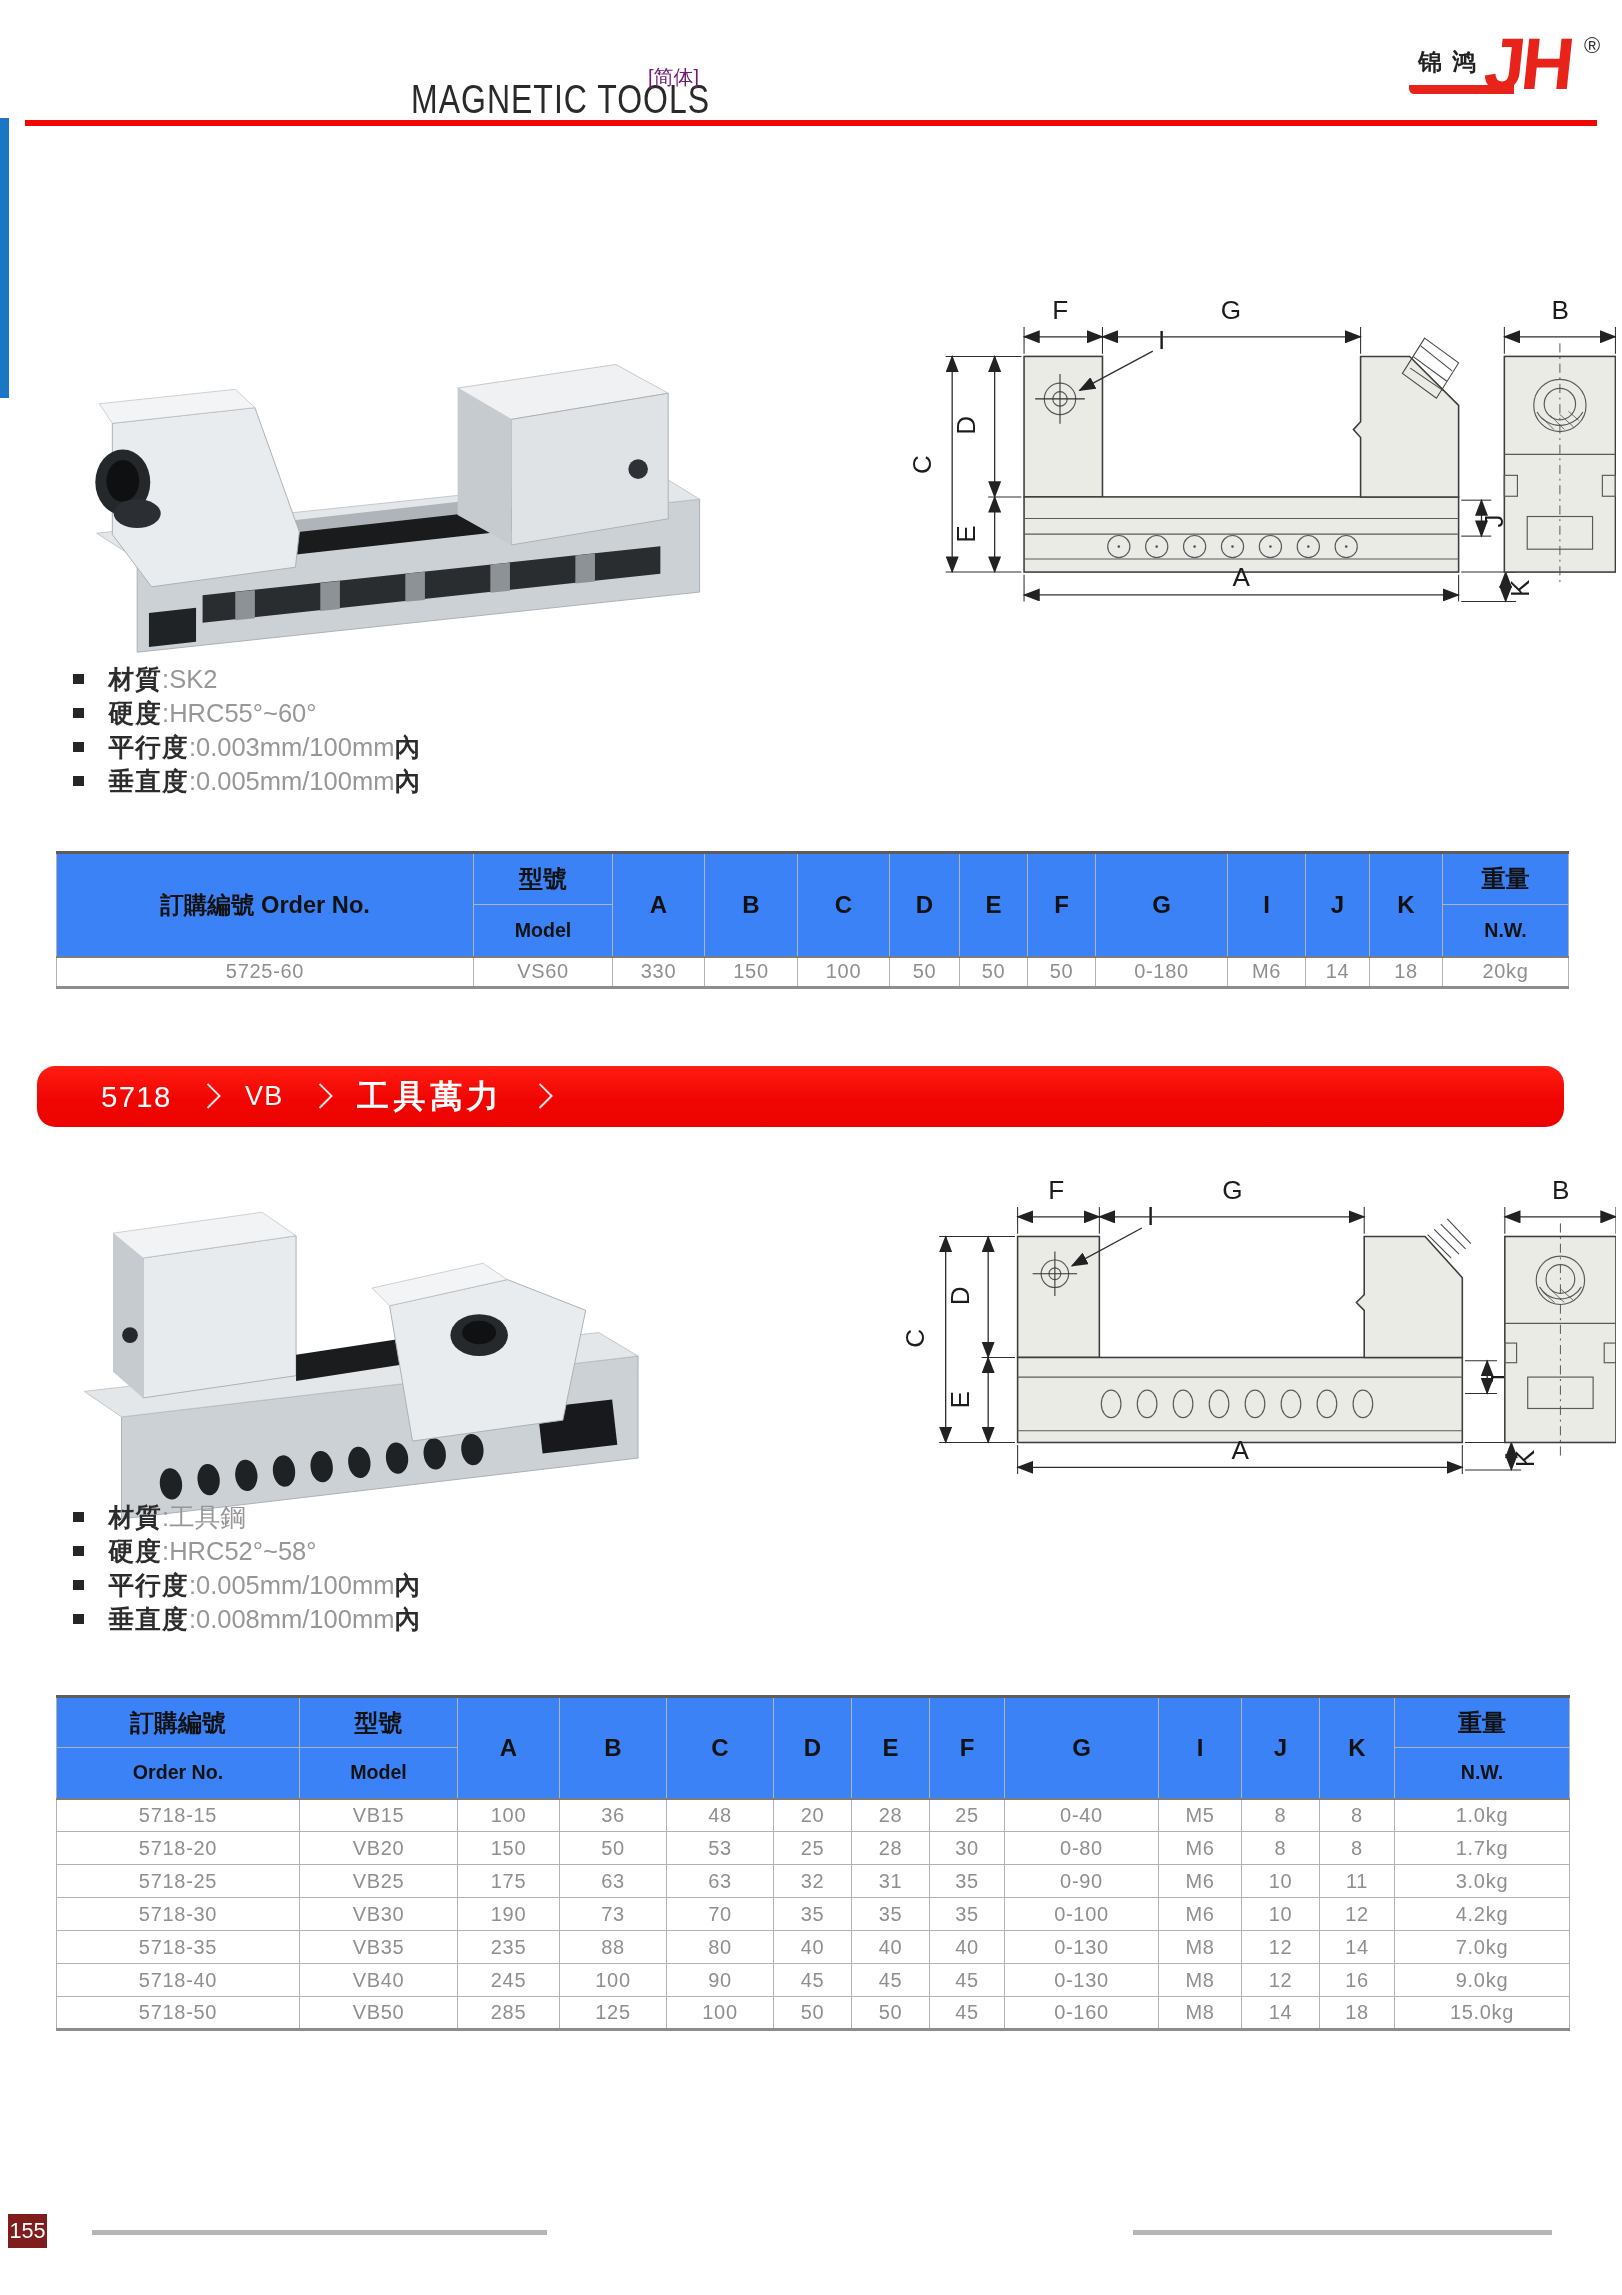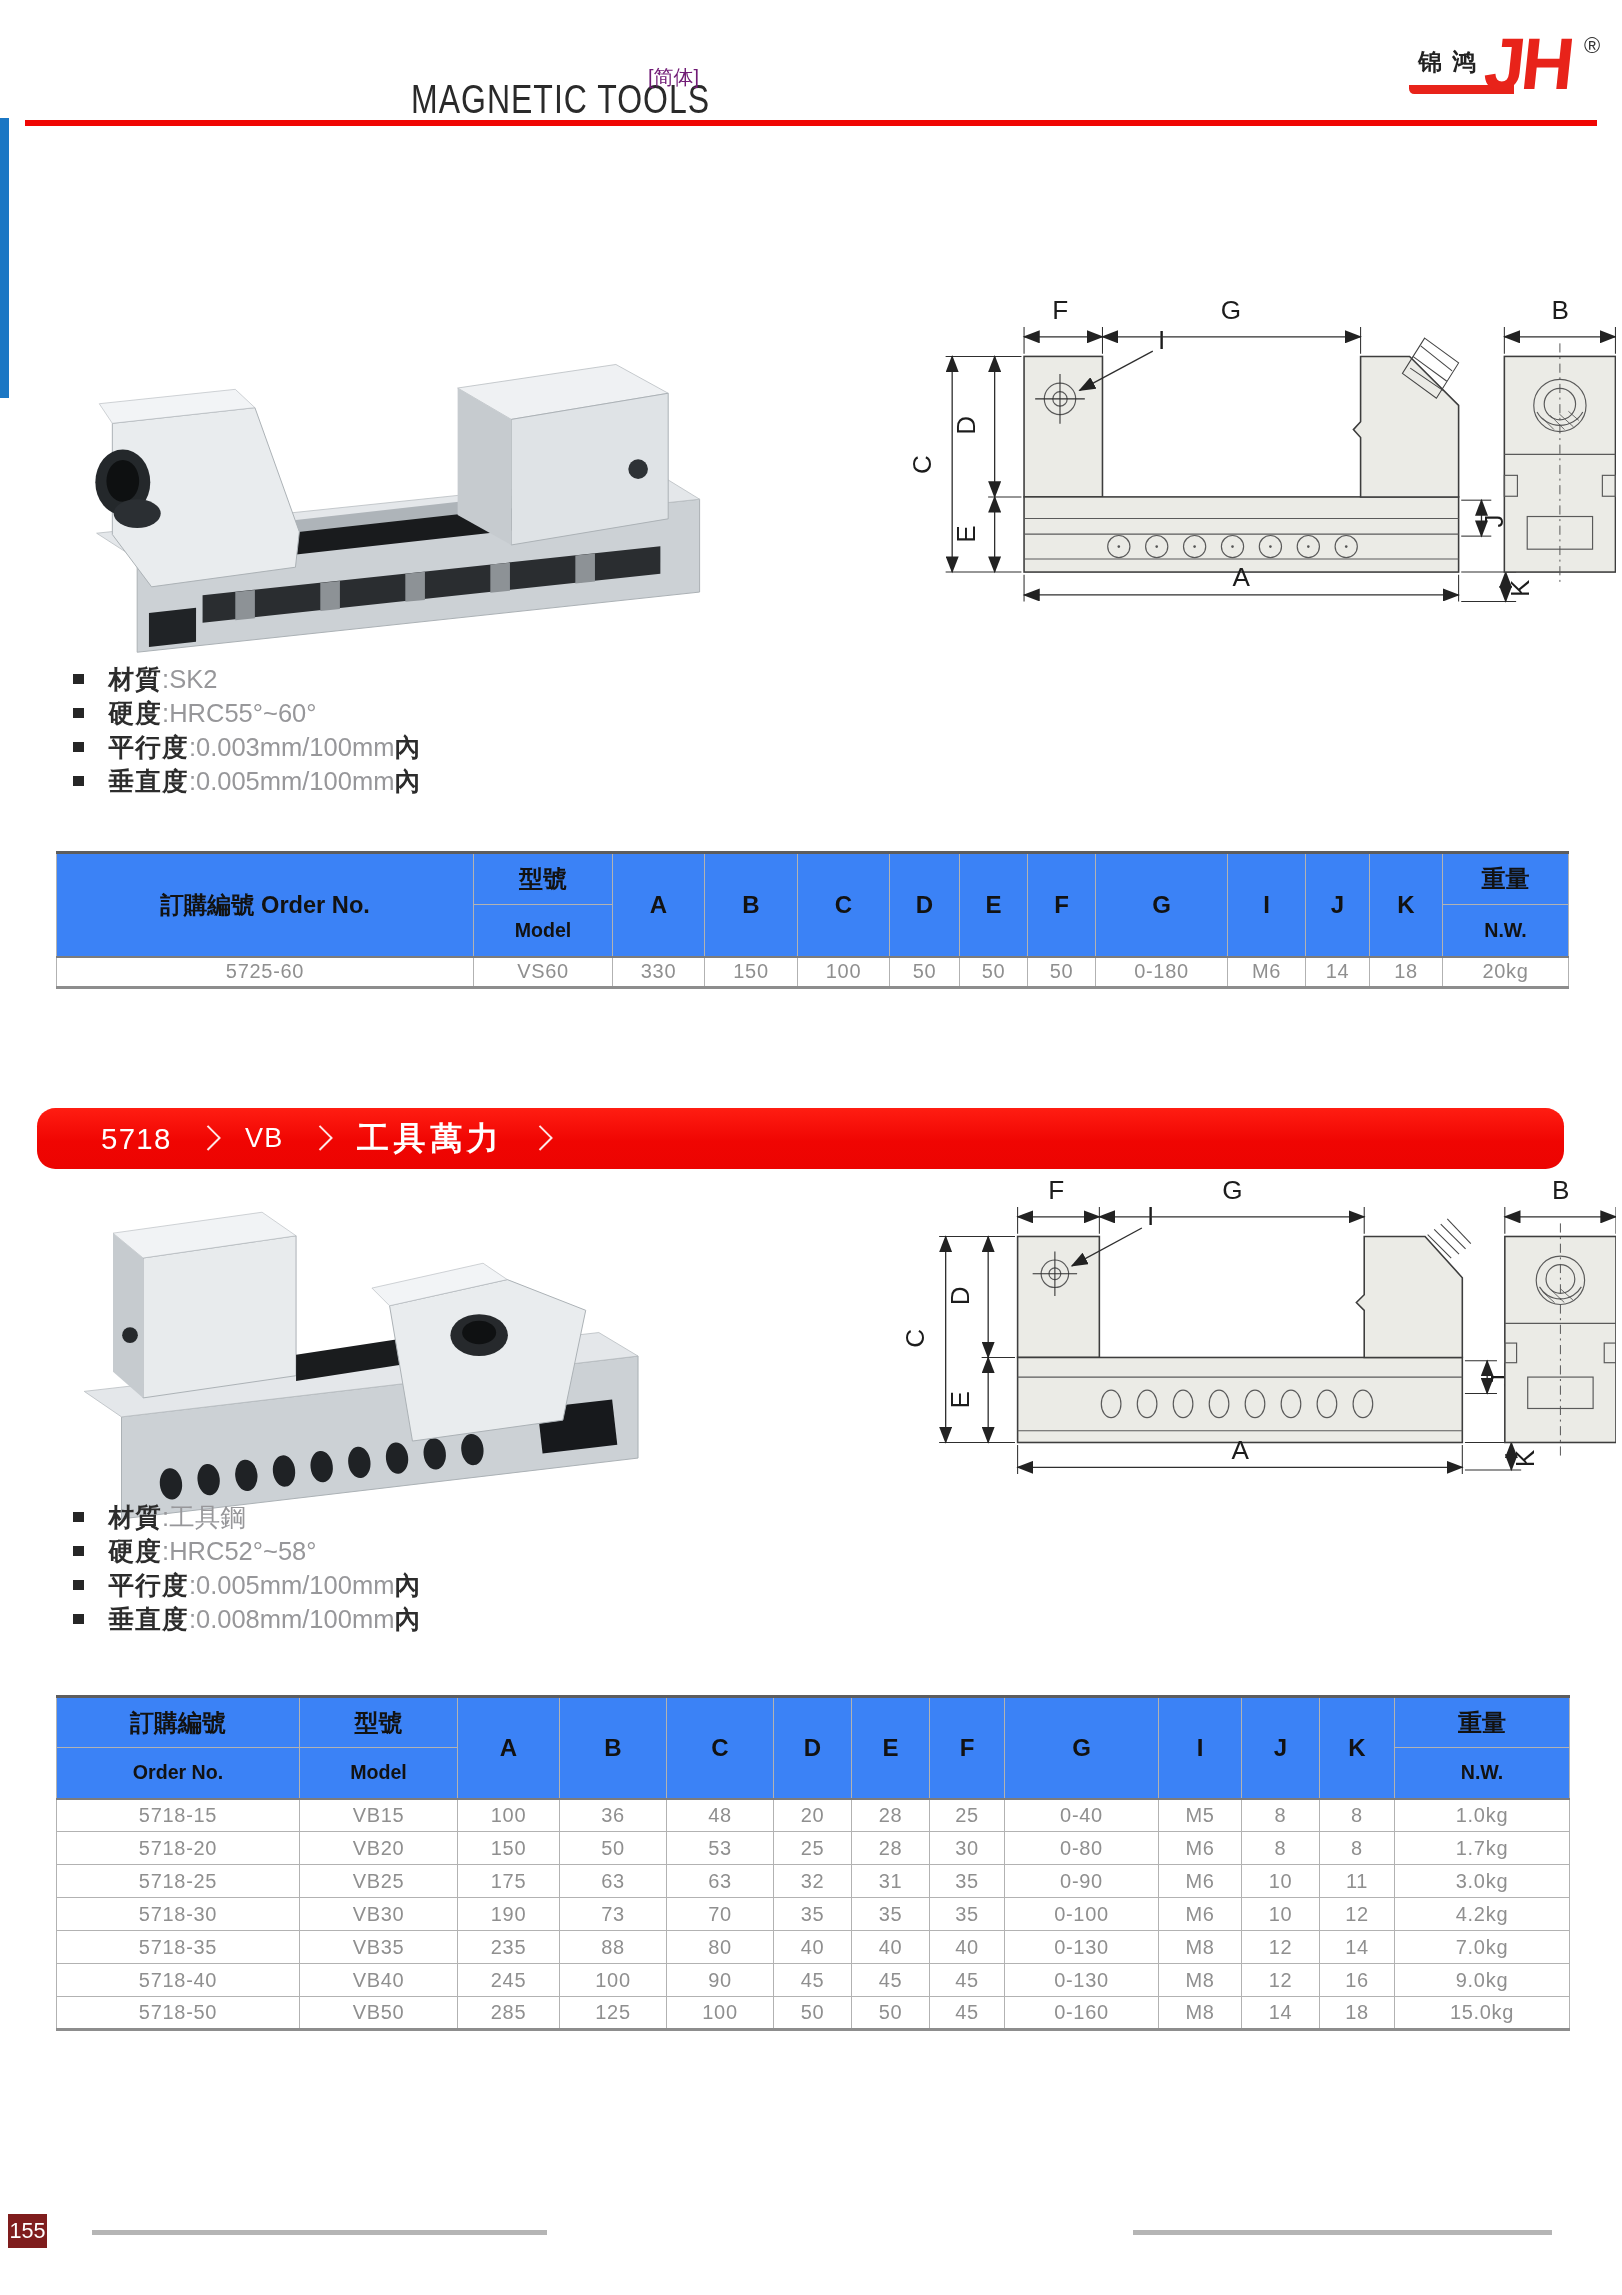--- a/index.html
+++ b/index.html
@@ -21,21 +21,21 @@
                border-radius:0 0 0 5.2px;}
   .logo-reg{position:absolute;left:171px;top:-1.3px;font-size:22px;color:#333;}
   .header-rule{position:absolute;left:25px;top:120px;width:1572px;height:5.9px;background:#f00603;}
   .side-bar{position:absolute;left:0;top:118px;width:9.2px;height:280px;background:#1b77c4;}
 
   
   .banner{position:absolute;left:37px;width:1527px;height:61px;border-radius:18.3px;
           background:linear-gradient(#ff1d12 0%,#f00502 55%,#ec0401 100%);
           color:#fff;display:flex;align-items:center;box-sizing:border-box;padding-left:64px;}
   .banner-1{top:164px;}
-  .banner-2{top:1108px;}
+  .banner-2{top:1066px;}
   .banner .code{font-size:29.4px;font-weight:300;letter-spacing:1.3px;}
   .banner .series{font-size:27px;letter-spacing:1.3px;}
   .banner .name{font-size:32px;font-weight:bold;letter-spacing:4.6px;}
   .chev{width:16.4px;height:16.4px;border-top:2.6px solid rgba(255,255,255,.9);
         border-right:2.6px solid rgba(255,255,255,.9);transform:rotate(45deg);
         margin:0 27.5px;flex:0 0 auto;}
 
   
   .specs{position:absolute;left:73px;}
   .specs-1{top:662px;}

